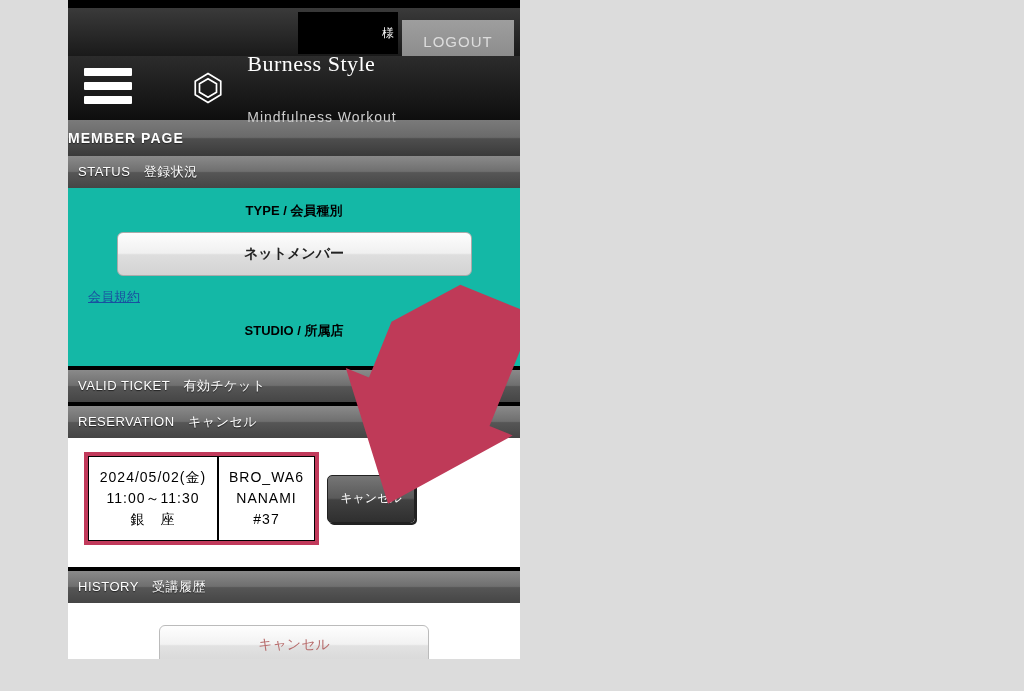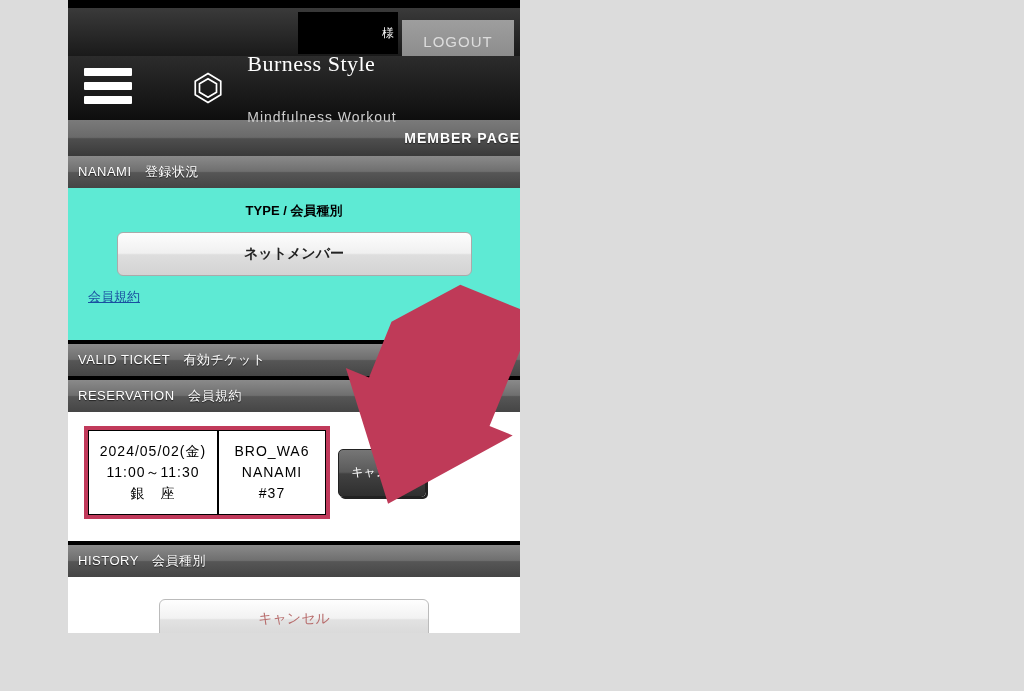--- a/index.html
+++ b/index.html
@@ -96,37 +96,37 @@
   }
   .brand-sub {
     font-size: 14px;
     letter-spacing: 1px;
     color: #ccc;
     margin-top: 32px;
   }
   .member-page {
     background: linear-gradient(#7a7a7a, #6a6a6a 48%, #4e4e4e 52%, #3a3a3a);
     color: #fff;
-    text-align: right;
+    text-align: left;
     font-weight: bold;
     font-size: 14px;
     padding: 10px 0;
     letter-spacing: 1px;
     text-shadow: 0 1px 1px rgba(0,0,0,.5);
   }
   .section-head {
     background: linear-gradient(#8a8a8a, #6f6f6f 48%, #565656 52%, #454545);
     color: #fff;
     font-size: 13px;
     padding: 7px 10px;
     text-shadow: 0 1px 1px rgba(0,0,0,.6);
     letter-spacing: .5px;
   }
   .white-panel {
-    background: #5eead4;
+    background: #14b8a6;
     padding: 14px 20px 18px;
     margin-bottom: 4px;
   }
   .label-row {
     font-size: 13px;
     font-weight: bold;
     text-align: center;
     margin-bottom: 8px;
   }
   .pill-btn {
@@ -168,21 +168,21 @@
     padding: 10px 6px;
     font-size: 14px;
     text-align: center;
     display: flex;
     flex-direction: column;
     justify-content: center;
     line-height: 1.5;
     letter-spacing: 1px;
   }
   .rsv-cell.date { width: 130px; }
-  .rsv-cell.class { width: 108px; align-items: center; }
+  .rsv-cell.class { width: 97px; align-items: center; }
   .cancel-cell {
     display: flex;
     align-items: center;
     padding: 0 8px;
   }
   .cancel-btn {
     width: 88px;
     height: 48px;
     background: linear-gradient(#767676, #5a5a5a 48%, #414141 52%, #2f2f2f);
     color: #fff;
@@ -250,35 +250,36 @@
       </span>
       <span class="brand-text">
         <div class="brand-main">Burness Style</div>
         <div class="brand-sub">Mindfulness  Workout</div>
       </span>
     </div>
   </div>
 
   <div class="member-page">MEMBER PAGE</div>
 
-  <div class="section-head">NANAMI　登録状況</div>
+  <div class="section-head">STATUS　登録状況</div>
   <div class="white-panel">
     <div class="label-row">TYPE / 会員種別</div>
     <div class="pill-btn">
       <span>ネットメンバー</span>
     </div>
     <a class="terms-link">
       <span>会員規約</span>
     </a>
+    <div class="label-row">STUDIO / 所属店</div>
   </div>
 
   <div class="section-head">VALID TICKET　有効チケット</div>
   <div class="thin-gap"></div>
 
-  <div class="section-head">RESERVATION　会員規約</div>
+  <div class="section-head">RESERVATION　キャンセル</div>
   <div class="rsv-panel">
     <div style="display:flex;align-items:center;">
       <div class="rsv-row">
         <div class="rsv-cell date">
           <span>2024/05/02(金)</span>
           <span>11:00～11:30</span>
           <span>銀　座</span>
         </div>
         <div class="rsv-cell class">
           <span>BRO_WA6</span>
@@ -287,21 +288,21 @@
         </div>
       </div>
       <div class="cancel-cell">
         <button class="cancel-btn">
           <span>キャンセル</span>
         </button>
       </div>
     </div>
   </div>
 
-  <div class="section-head">HISTORY　会員種別</div>
+  <div class="section-head">HISTORY　受講履歴</div>
   <div class="hist-panel">
     <div class="lesson-btn">
       <span>キャンセル</span>
     </div>
   </div>
 </div>
 
 <svg class="arrow" viewBox="0 0 200 240">
   <polygon points="95,0 175,0 175,120 200,120 110,230 20,120 45,120 45,60" fill="#bf3a58" transform="rotate(22 100 120)"></polygon>
 </svg>

